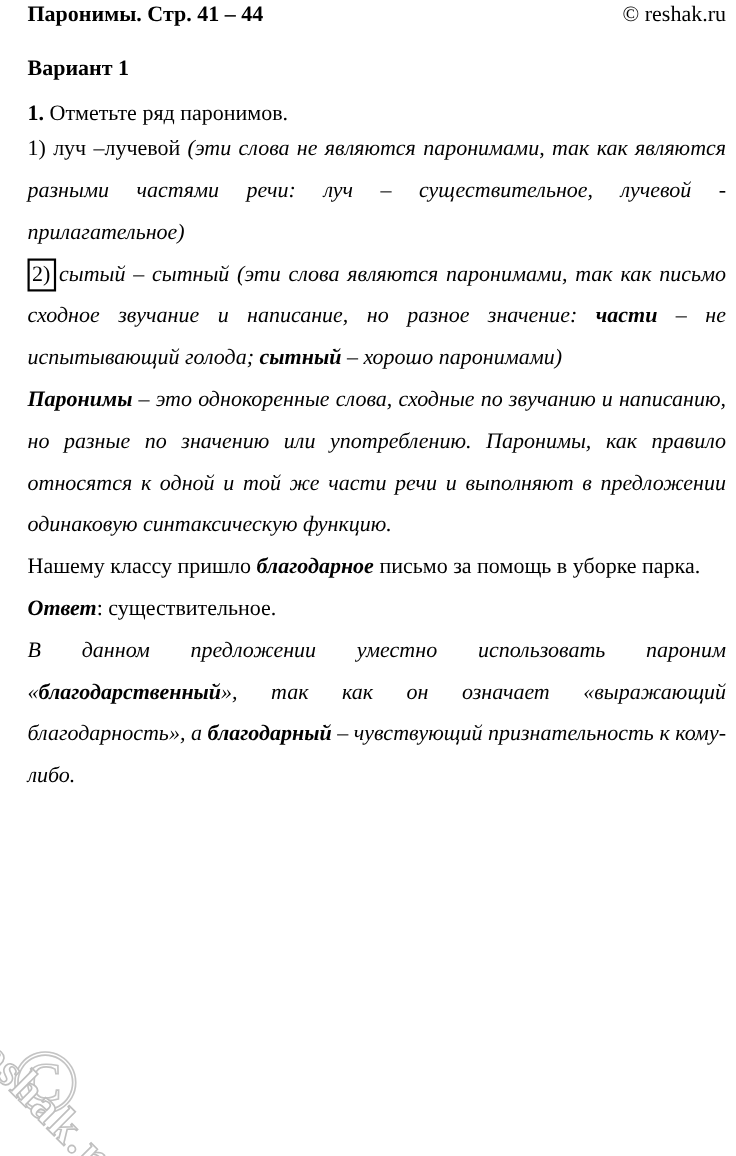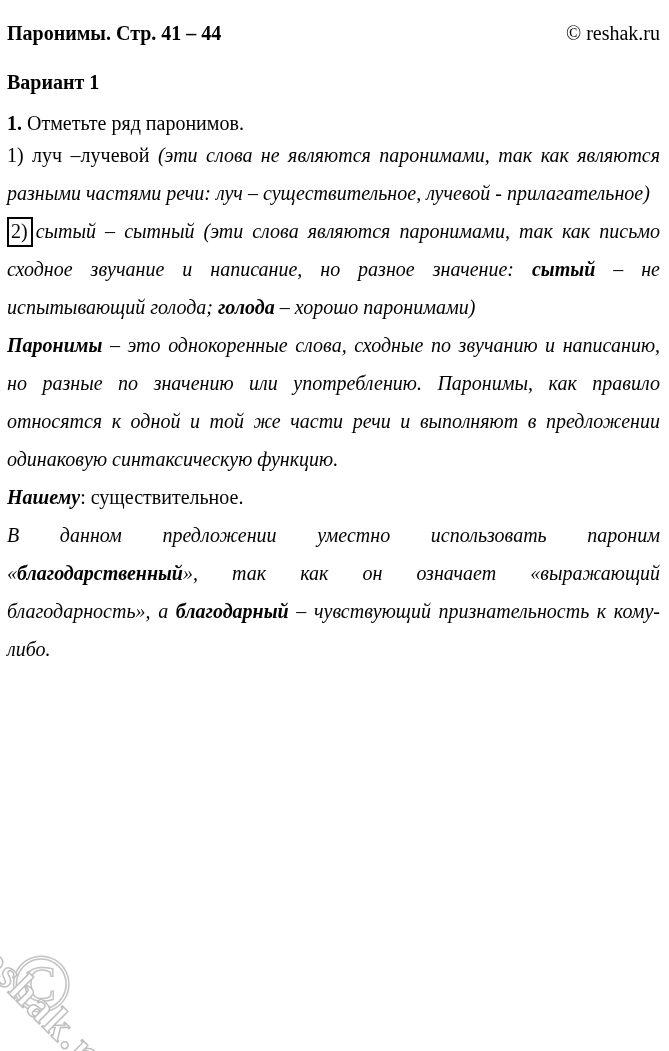--- a/index.html
+++ b/index.html
@@ -12,21 +12,22 @@
     height: 1051px;
     position: relative;
     overflow: hidden;
     font-family: "Liberation Serif", "DejaVu Serif", serif;
     font-size: 20px;
     color: #000;
   }
   .page {
     position: relative;
     z-index: 1;
-    padding: 20px 9px 0 7px;
+    padding: 0 9px 0 7px;
+    margin-left: 18px;
   }
   .header-row {
     display: flex;
     justify-content: space-between;
     align-items: baseline;
     line-height: 26px;
   }
   .title { font-weight: bold; }
   .copyright { font-weight: normal; }
 
@@ -113,25 +114,26 @@
       <span class="title">Паронимы. Стр. 41 – 44</span>
       <span class="copyright">© reshak.ru</span>
     </div>
 
   <p class="variant">Вариант 1</p>
 
   <p class="task-heading"><span class="b">1.</span><span> Отметьте ряд паронимов.</span></p>
 
   <p class="para m-item1"><span>1)</span><span> луч –лучевой </span><span class="i">(эти слова не являются паронимами, так как являются разными частями речи: луч – существительное, лучевой - прилагательное)</span></p>
 
-  <p class="para m-item2"><span class="boxed">2)</span><span class="i">сытый – сытный </span><span class="i">(эти слова являются паронимами, так как письмо сходное звучание и написание, но разное значение: </span><span class="bi">сытый</span><span class="i"> – не испытывающий голода; </span><span class="bi">голода</span><span class="i"> – хорошо паронимами)</span></p>
+  <p class="para m-item2"><span class="boxed">2)</span><span class="i">сытый – сытный </span><span class="i">(эти слова являются паронимами, так как письмо сходное звучание и написание, но разное значение: </span><span class="bi">части</span><span class="i"> – не испытывающий голода; </span><span class="bi">сытный</span><span class="i"> – хорошо паронимами)</span></p>
 
 
 
   <p class="para m-def"><span class="bi">Паронимы</span><span class="i"> – это однокоренные слова, сходные по звучанию и написанию, но разные по значению или употреблению. Паронимы, как правило относятся к одной и той же части речи и выполняют в предложении одинаковую синтаксическую функцию.</span></p>
 
 
+  <p class="para m-sent"><span>Нашему классу пришло </span><span class="bi">благодарное</span><span> письмо за помощь в уборке парка.</span></p>
 
-  <p class="para m-answ"><span class="bi">Нашему</span><span>: существительное.</span></p>
+  <p class="para m-answ"><span class="bi">Ответ</span><span>: существительное.</span></p>
 
   <p class="para m-expl"><span class="i">В данном предложении уместно использовать пароним «</span><span class="bi">благодарственный</span><span class="i">», так как он означает «выражающий благодарность», а </span><span class="bi">благодарный</span><span class="i"> – чувствующий признательность к кому-либо.</span></p>
 
 </div>
 
 </body></html>

